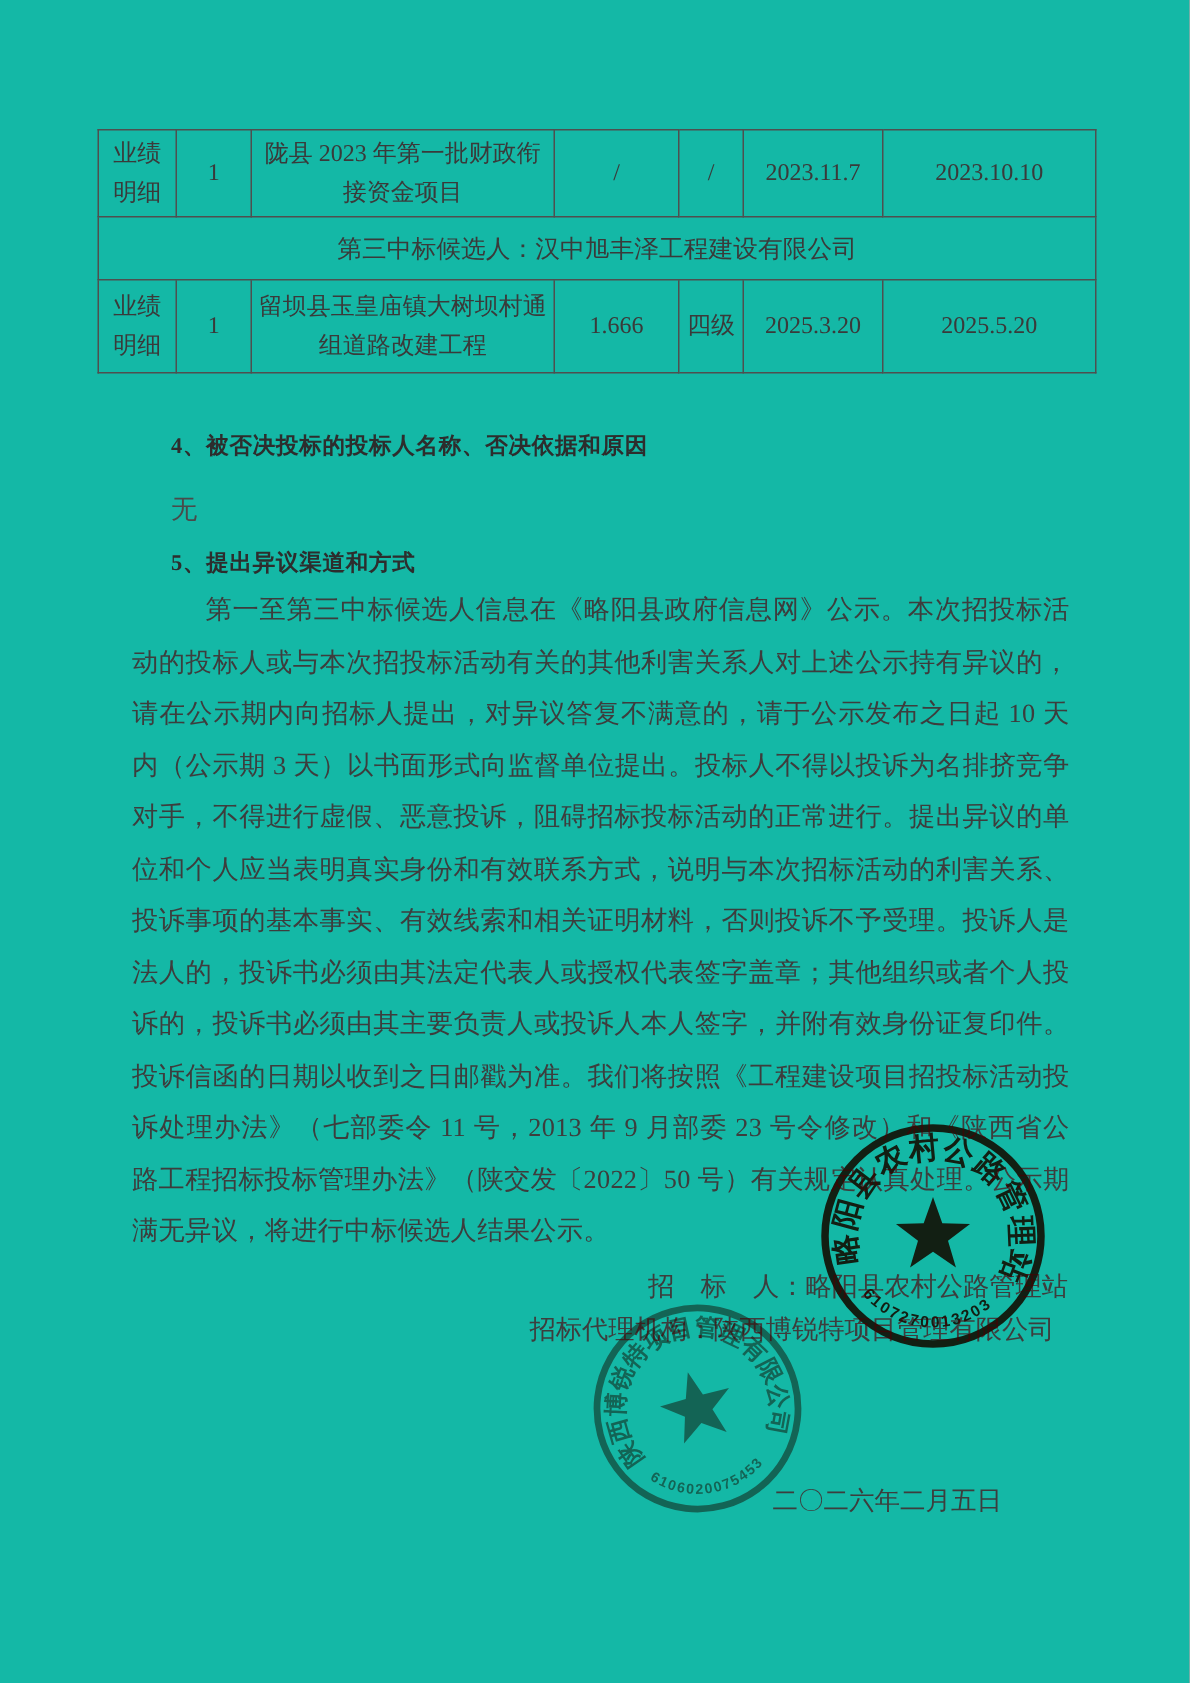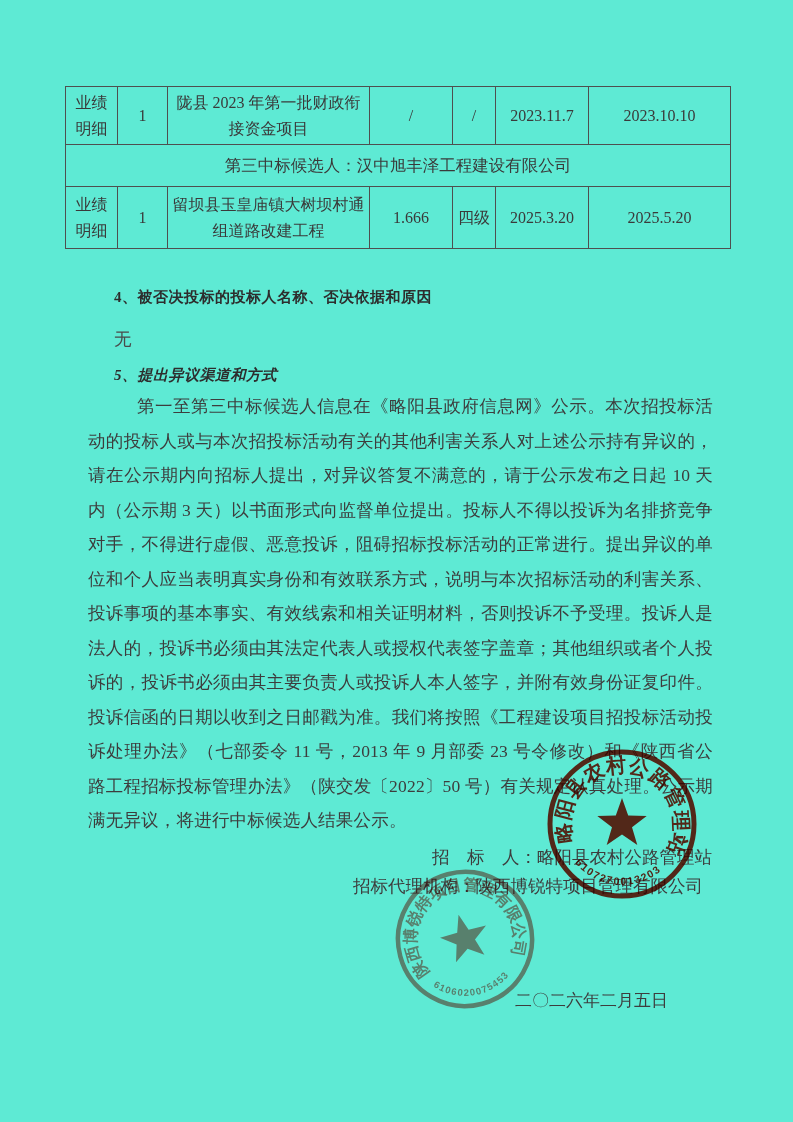--- a/index.html
+++ b/index.html
@@ -2,21 +2,21 @@
 <html><head>
 <meta charset="utf-8">
 <style>
   * { margin: 0; padding: 0; box-sizing: border-box; }
   html, body { background: #9a9a9a; }
   .page {
     position: relative;
     width: 793px;
     height: 1122px;
     margin: 0 auto;
-    background: #5eead4;
+    background: #14b8a6;
     font-family: "Liberation Serif", "DejaVu Serif", serif;
     color: #383838;
     overflow: hidden;
   }
   
   table.perf {
     position: absolute;
     left: 65px; top: 86px;
     width: 665px;
     border-collapse: collapse;
@@ -103,21 +103,21 @@
         <td>四级</td>
         <td>2025.3.20</td>
         <td>2025.5.20</td>
       </tr>
     </tbody>
   </table>
 
   <div class="abs sec-title" style="left:114px; top:288px;">4、被否决投标的投标人名称、否决依据和原因</div>
   <div class="abs sec-answer" style="left:114px; top:327px;">无</div>
 
-  <div class="abs sec-title" style="left:114px; top:366px;font-style:italic;">5、提出异议渠道和方式</div>
+  <div class="abs sec-title" style="left:114px; top:366px;">5、提出异议渠道和方式</div>
   <p class="abs body-par" style="left:88px; top:389px;">第一至第三中标候选人信息在《略阳县政府信息网》公示。本次招投标活动的投标人或与本次招投标活动有关的其他利害关系人对上述公示持有异议的，请在公示期内向招标人提出，对异议答复不满意的，请于公示发布之日起 10 天内（公示期 3 天）以书面形式向监督单位提出。投标人不得以投诉为名排挤竞争对手，不得进行虚假、恶意投诉，阻碍招标投标活动的正常进行。提出异议的单位和个人应当表明真实身份和有效联系方式，说明与本次招标活动的利害关系、投诉事项的基本事实、有效线索和相关证明材料，否则投诉不予受理。投诉人是法人的，投诉书必须由其法定代表人或授权代表签字盖章；其他组织或者个人投诉的，投诉书必须由其主要负责人或投诉人本人签字，并附有效身份证复印件。投诉信函的日期以收到之日邮戳为准。我们将按照《工程建设项目招投标活动投诉处理办法》（七部委令 11 号，2013 年 9 月部委 23 号令修改）和《陕西省公路工程招标投标管理办法》（陕交发〔2022〕50 号）有关规定认真处理。公示期满无异议，将进行中标候选人结果公示。</p>
 
   <div class="abs sig-line" style="left:432px; top:845px;">招　标　人：略阳县农村公路管理站</div>
   <div class="abs sig-line" style="left:353px; top:874px;">招标代理机构：陕西博锐特项目管理有限公司</div>
   <div class="abs date-line" style="left:515px; top:953px;margin-top:36px;">二〇二六年二月五日</div>
 
   <svg class="seal" style="left:542px; top:744px; opacity:0.95;" width="160" height="160" viewBox="0 0 160 160">
     <g>
       <circle cx="80" cy="80" r="72" fill="none" stroke="#dd1f10" stroke-width="5"></circle>
       <polygon points="80,54 86.2,71.5 104.7,72 90,83.2 95.3,101 80,90.5 64.7,101 70,83.2 55.3,72 73.8,71.5" fill="#dd1f10"></polygon>

